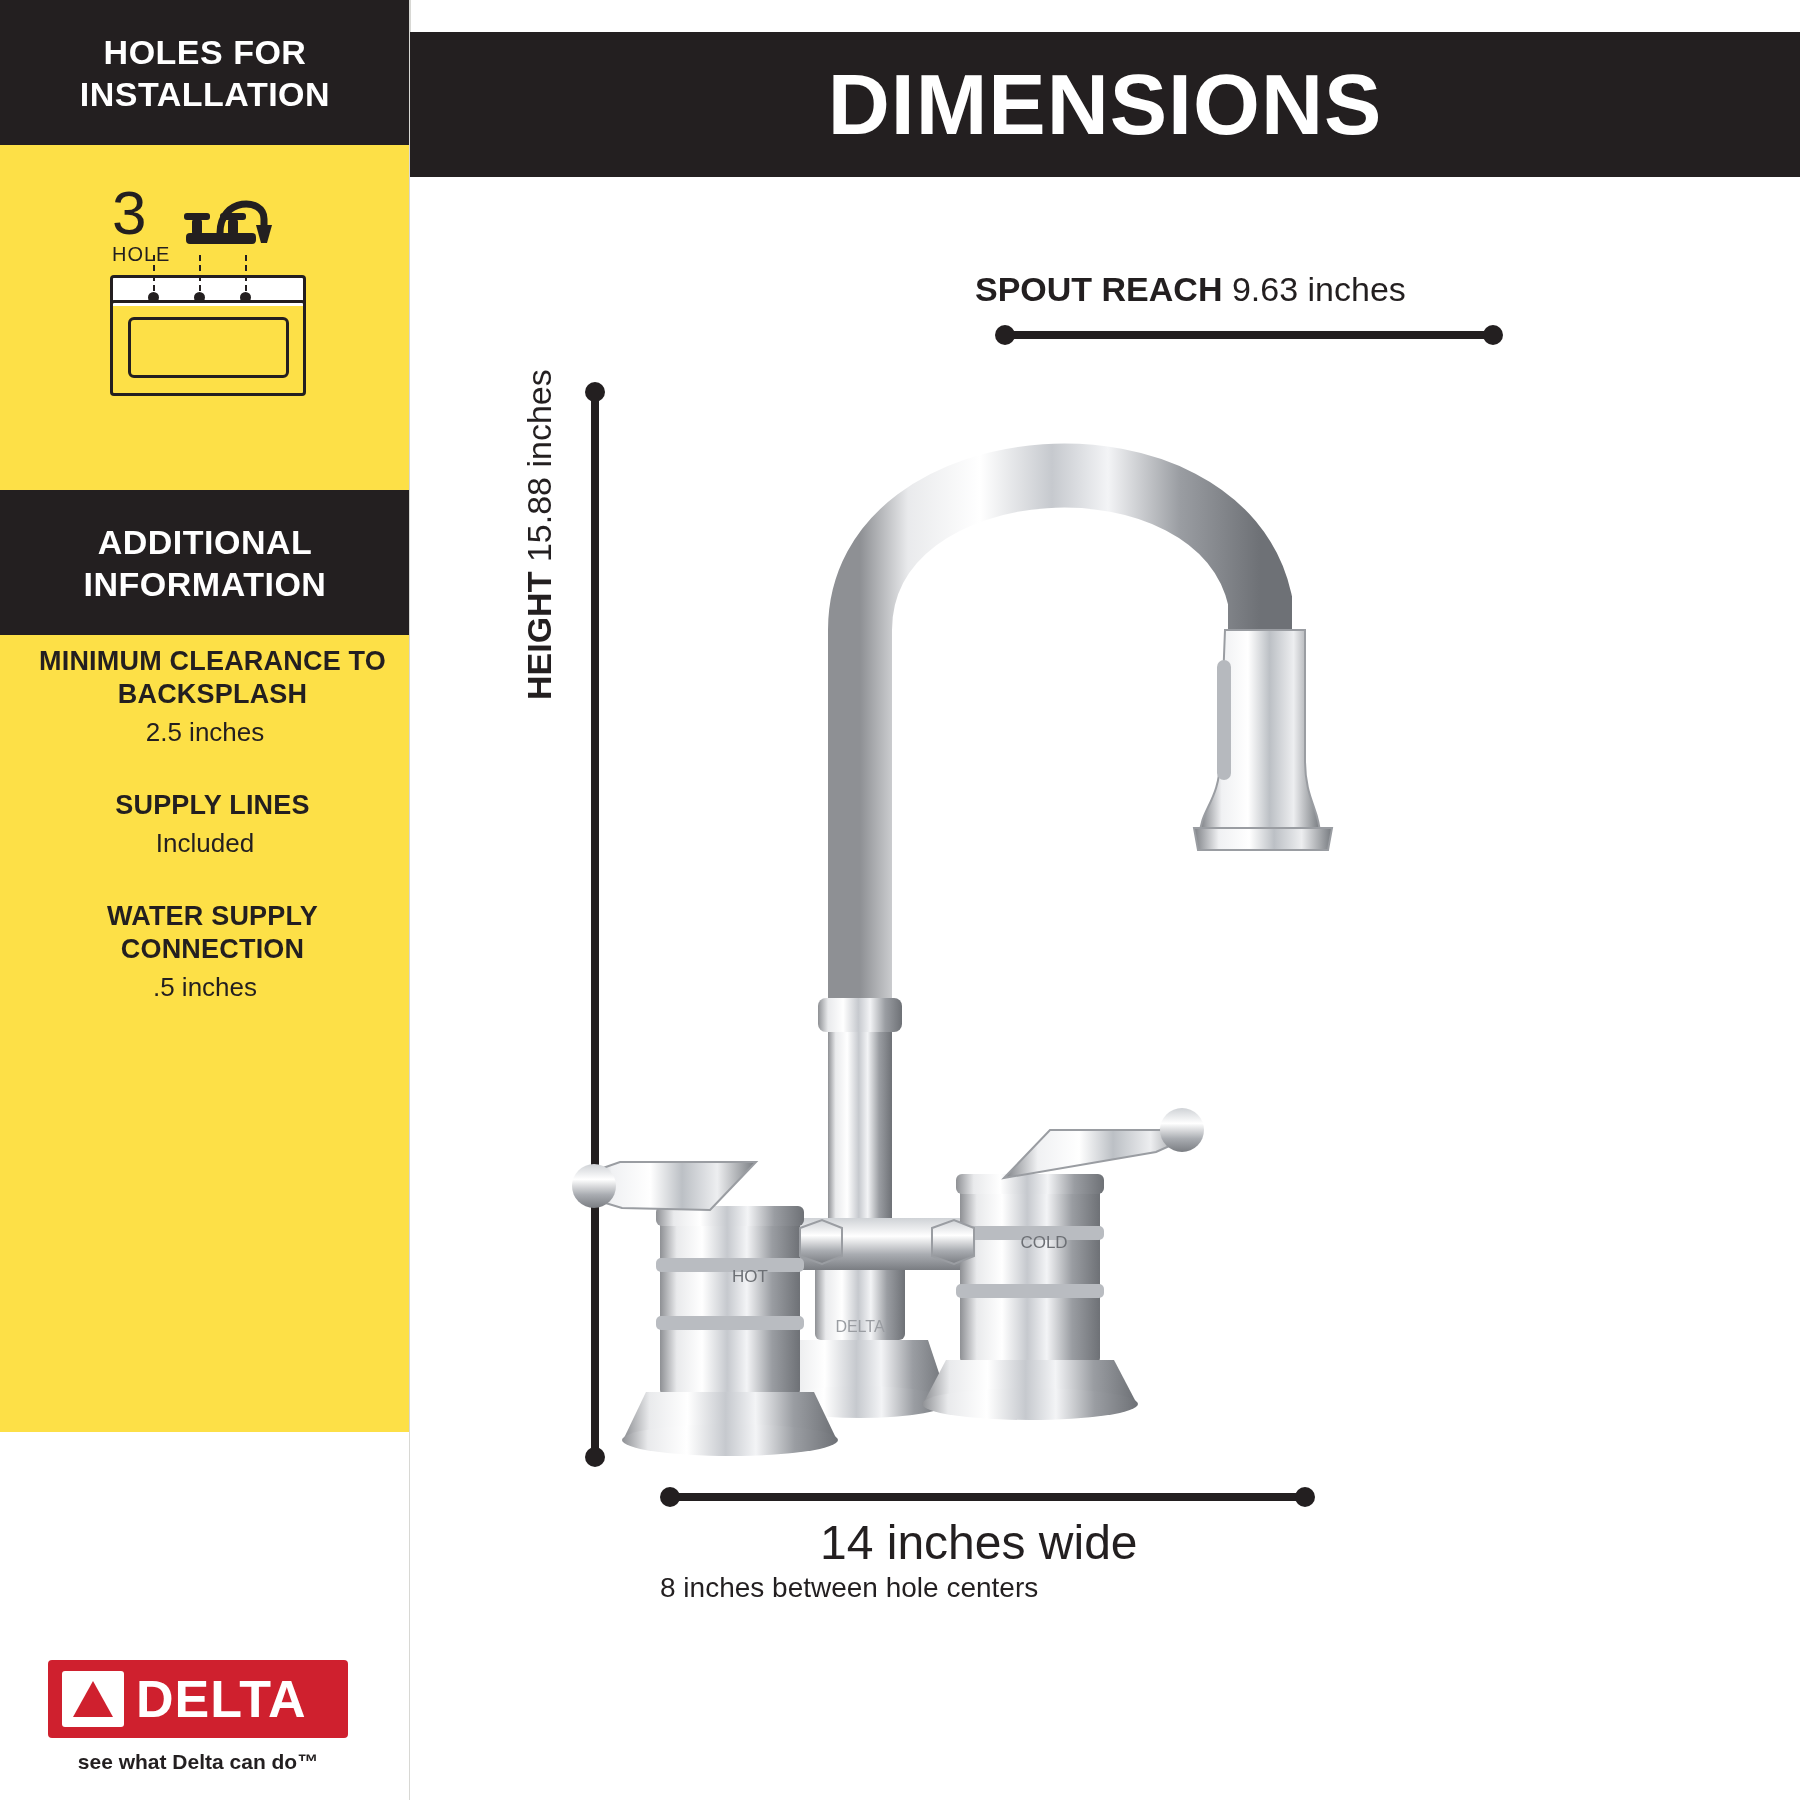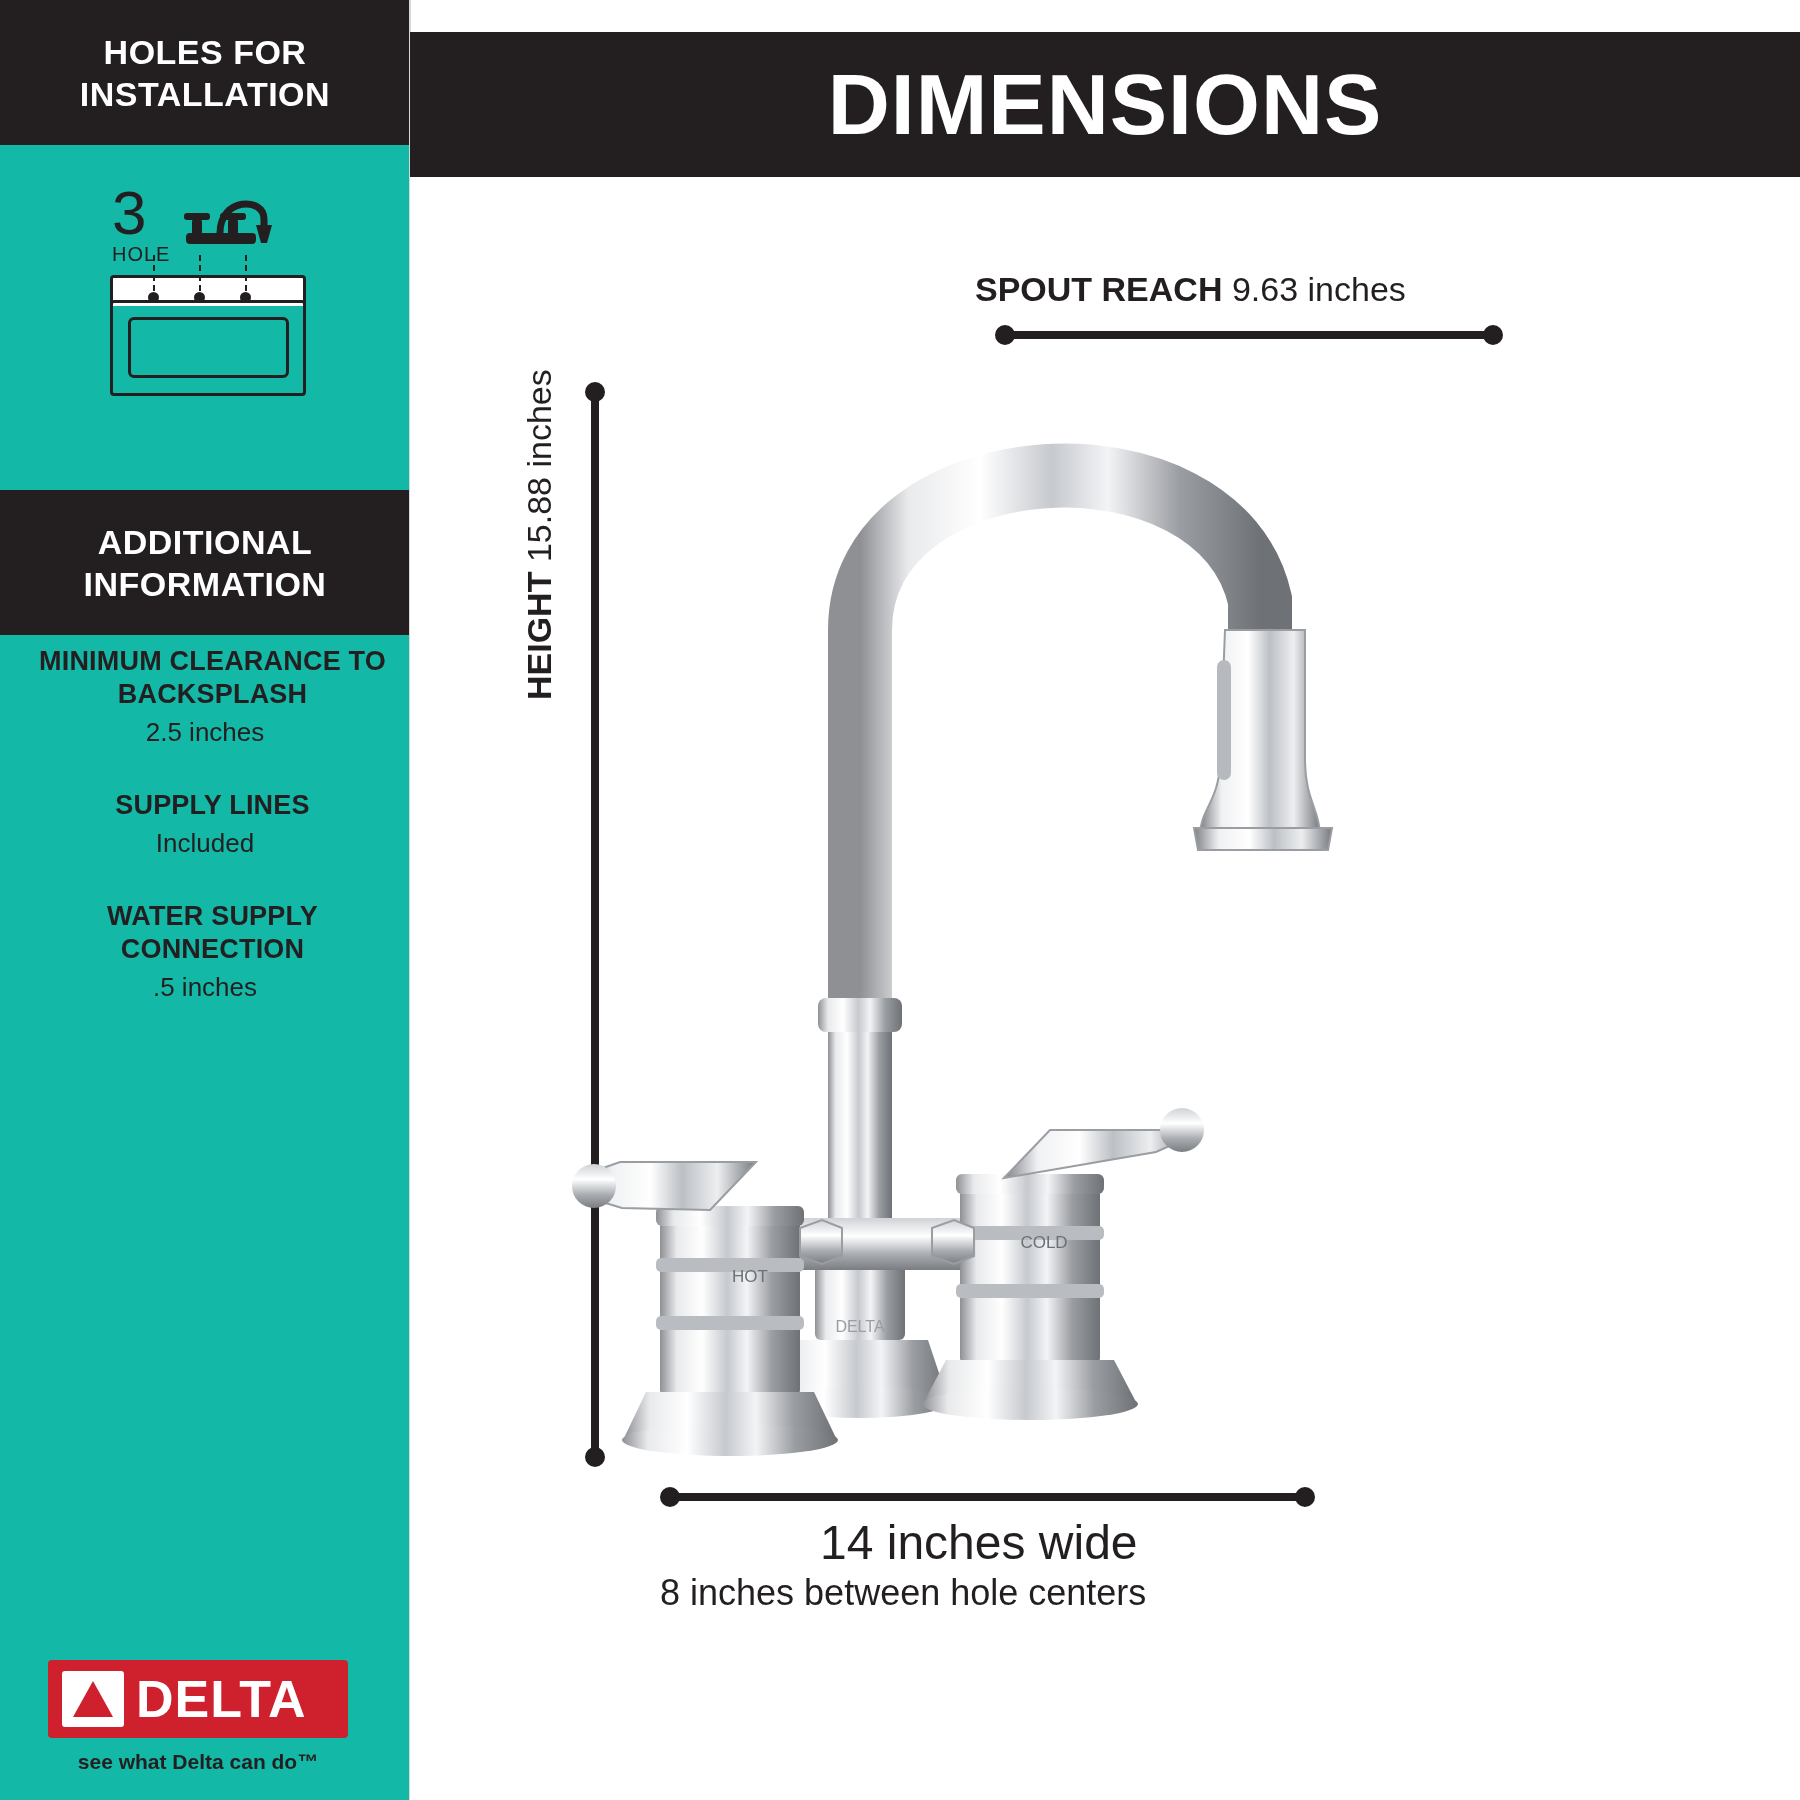--- a/index.html
+++ b/index.html
@@ -7,22 +7,22 @@
     width:1800px;height:1800px;
     background:#ffffff;
     font-family:"Liberation Sans", sans-serif;
     overflow:hidden;
     position:relative;
   }
   .page{position:relative;width:1800px;height:1800px;}
 
   
   .sidebar{
-    position:absolute;left:0;top:0;width:410px;height:1800px;
-    background:#14b8a6;
+    position:absolute;left:0;top:0;width:410px;height:1432px;
+    background:#fde047;
   }
   .sidebar-header{
     background:#231f20;color:#ffffff;
     font-weight:bold;text-align:center;
     letter-spacing:.5px;
     display:flex;flex-direction:column;justify-content:center;align-items:center;
   }
   #holes-header{position:absolute;left:0;top:0;width:410px;height:145px;font-size:34px;line-height:42px;}
   #addl-header{position:absolute;left:0;top:490px;width:410px;height:145px;font-size:34px;line-height:42px;}
 
@@ -75,21 +75,21 @@
   
   .dim-text{position:absolute;color:#231f20;}
   #spout-label{left:975px;top:270px;font-size:34px;white-space:nowrap;}
   #spout-label b{font-weight:bold;}
   #height-label{
     left:520px;top:700px;font-size:34px;white-space:nowrap;
     transform:rotate(-90deg);transform-origin:left top;
   }
   #height-label b{font-weight:bold;}
   #width-label{left:820px;top:1515px;font-size:48px;white-space:nowrap;}
-  #centers-label{left:660px;top:1572px;font-size:36px;white-space:nowrap;}
+  #centers-label{left:660px;top:1572px;font-size:28px;white-space:nowrap;}
 
   
   .arrow-line{position:absolute;background:#231f20;}
   .dot{position:absolute;width:20px;height:20px;background:#231f20;border-radius:50%;}
 
   .faucet-img{position:absolute;left:560px;top:330px;}
 </style>
 </head>
 <body>
 

